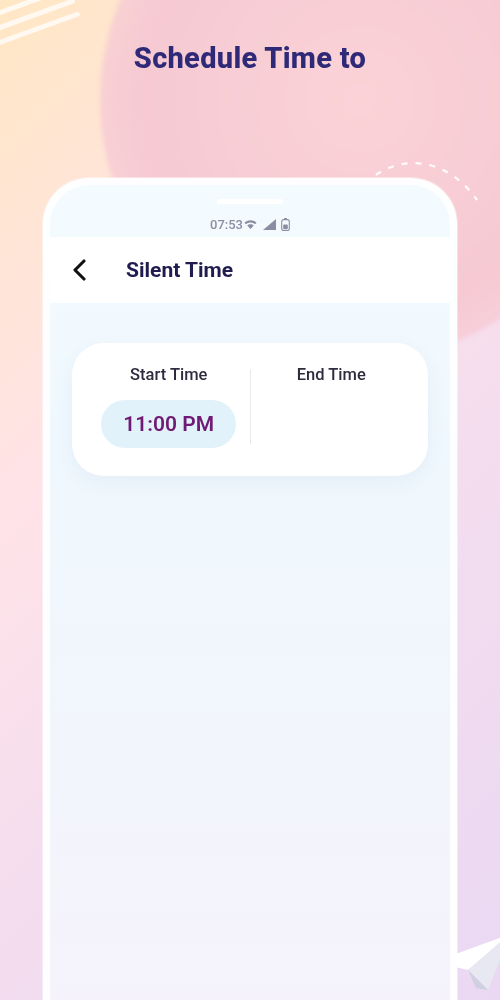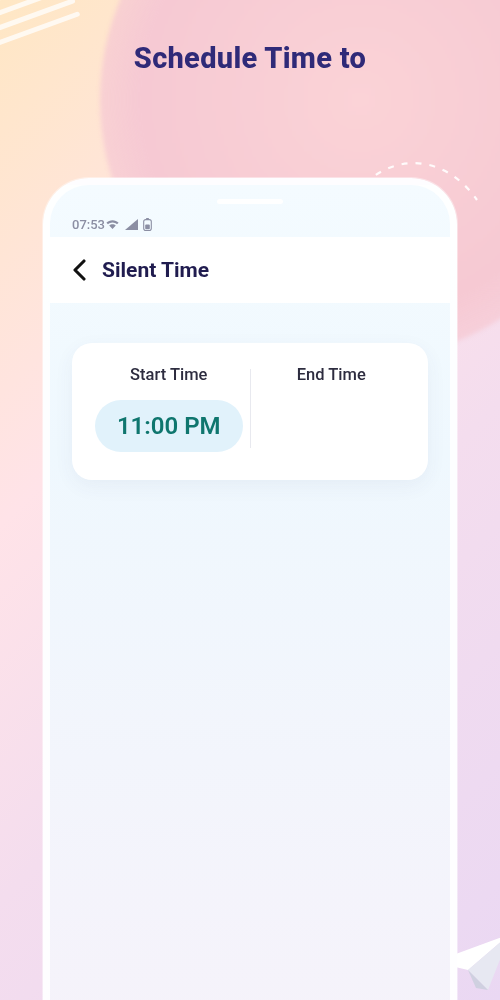--- a/index.html
+++ b/index.html
@@ -77,58 +77,58 @@
     border-radius: 3px;
     opacity: 0.95;
   }
   .status-bar {
     position: absolute;
     top: 28px; left: 0; right: 0;
     height: 22px;
     padding: 0 22px;
     display: flex;
     align-items: center;
-    justify-content: flex-start;
+    justify-content: center;
     color: #8b8ea3;
     font-size: 13px;
     font-weight: 500;
   }
   .status-icons { display: flex; align-items: center; gap: 5px; }
   .status-icons svg { display:block; }
 
   .app-header {
     position: absolute;
     top: 52px; left:0; right:0;
     height: 66px;
     background: #ffffff;
     display: flex;
     align-items: center;
     padding: 0 14px;
-    gap: 8px;
+    gap: 32px;
   }
   .back-btn {
     width: 30px; height: 40px;
     display:flex; align-items:center; justify-content:center;
     cursor:pointer;
   }
   .app-header .title {
     color: #201c4f;
     font-size: 21px;
     font-weight: 700;
   }
 
   .content {
     position: absolute;
     top: 118px; left:0; right:0; bottom:0;
     padding: 40px 22px 0;
   }
 
   .card {
     background: #ffffff;
-    border-radius: 20px;
+    border-radius: 32px;
     padding: 22px 16px 28px;
     display:flex;
     box-shadow: 0 6px 20px rgba(70,60,120,0.06);
   }
   .col {
     flex:1;
     display:flex;
     flex-direction:column;
     align-items:center;
     gap: 16px;
@@ -139,22 +139,22 @@
     align-self: stretch;
     margin: 4px 0;
   }
   .lbl {
     color: #2d2c3f;
     font-size: 16.5px;
     font-weight: 500;
   }
   .chip {
     background: #e1f2fb;
-    color: #0f766e;
-    font-size: 24px;
+    color: #701a75;
+    font-size: 21px;
     font-weight: 600;
     padding: 12px 22px;
     border-radius: 26px;
     cursor:pointer;
     white-space: nowrap;
   }
 </style>
 </head>
 <body>
 

